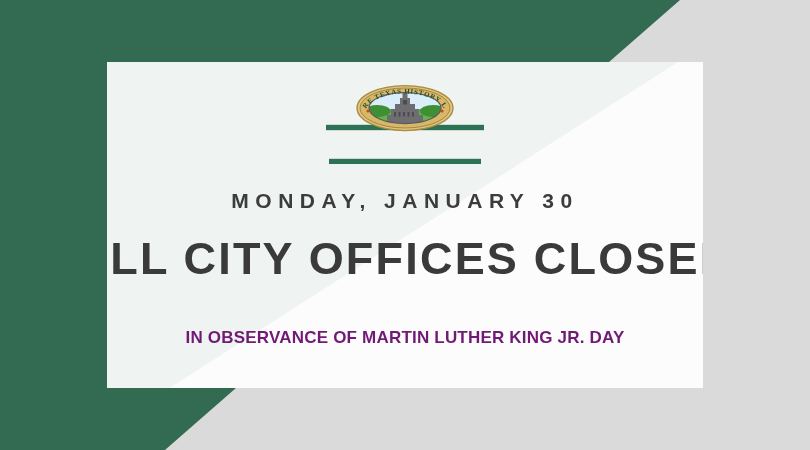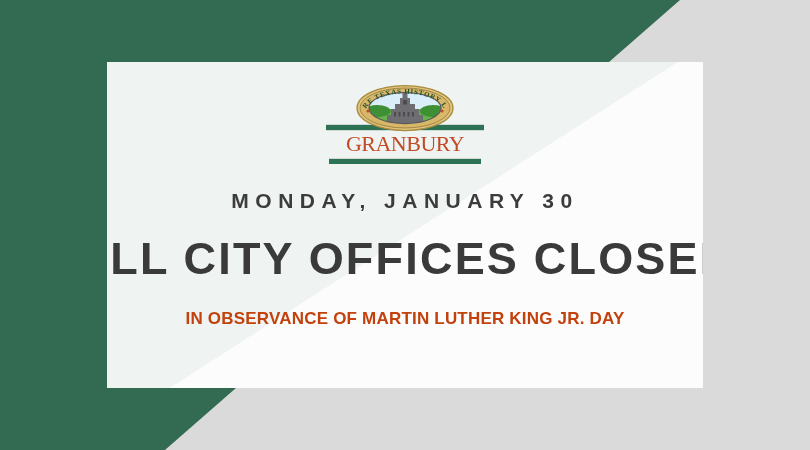--- a/index.html
+++ b/index.html
@@ -119,25 +119,25 @@
   }
   .headline {
     margin-top: 20px;
     font-size: 45px;
     font-weight: bold;
     letter-spacing: 2.2px;
     color: #3A3A3A;
     white-space: nowrap;
   }
   .subline {
-    margin-top: 24px;
+    margin-top: 43px;
     font-size: 17px;
     font-weight: bold;
     letter-spacing: 0.2px;
-    color: #c2410c;
+    color: #701a75;
     white-space: nowrap;
   }
 </style>
 </head>
 <body>
 
 <div id="stage">
 
   <div class="bg-green"></div>
 
@@ -188,21 +188,20 @@
 
             <path id="mottoArc" d="M 22,50 A 80 40 0 0 1 178,50" fill="none"></path>
             <text font-family="'Liberation Serif', serif" font-size="14" font-weight="bold" fill="#23502F" letter-spacing="1.4">
               <textPath href="#mottoArc" startOffset="50%" text-anchor="middle">WHERE TEXAS HISTORY LIVES</textPath>
             </text>
             <circle cx="26" cy="54" r="3.2" fill="#C24A26"></circle>
             <circle cx="174" cy="54" r="3.2" fill="#C24A26"></circle>
           </svg>
         </div>
 
-        <div class="logo-word">Granbury</div>
 
         <div class="logo-bar-bottom"></div>
       </div>
 
       <div class="eyebrow">MONDAY, JANUARY 30</div>
 
       <div class="headline">ALL CITY OFFICES CLOSED</div>
 
       <div class="subline">IN OBSERVANCE OF MARTIN LUTHER KING JR. DAY</div>
 

